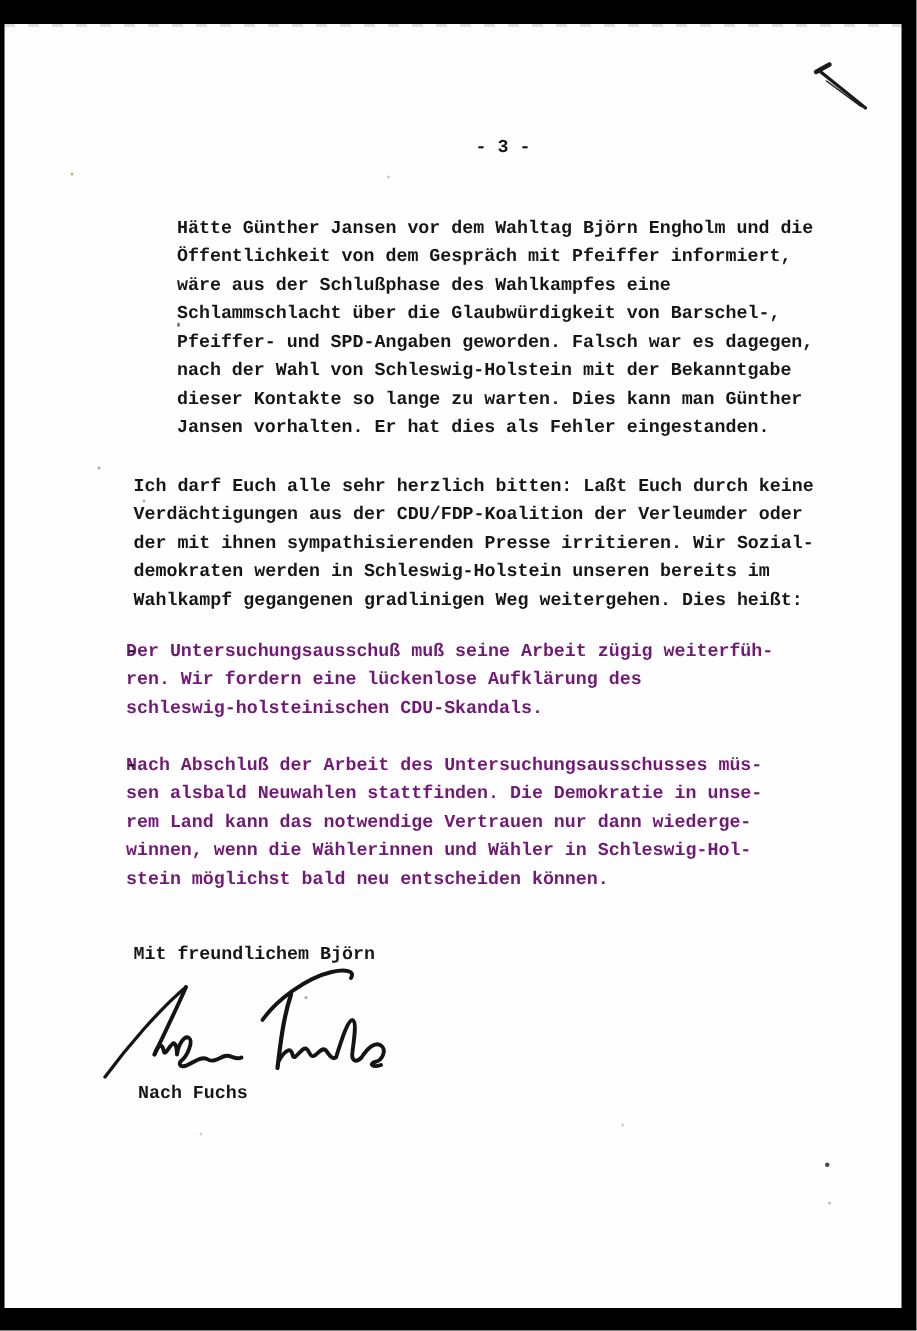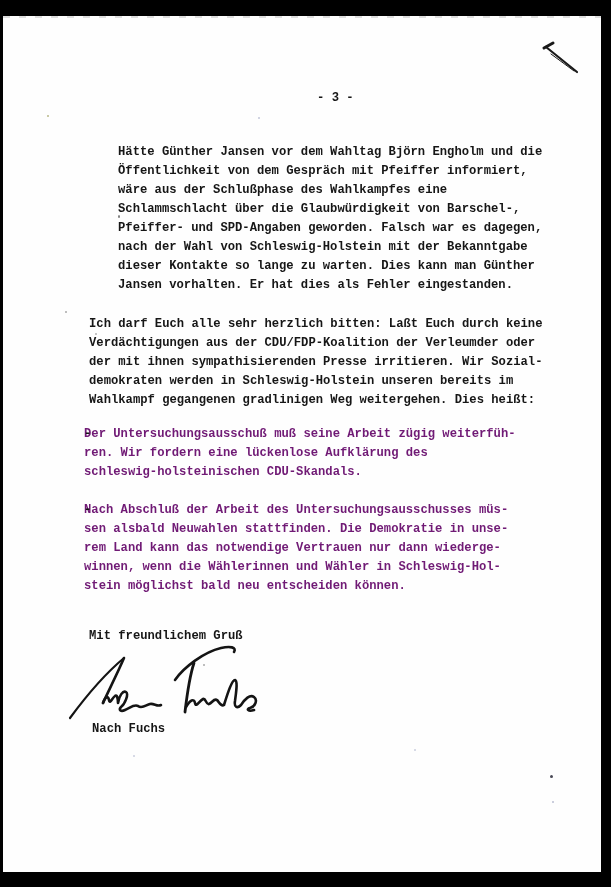--- a/index.html
+++ b/index.html
@@ -83,21 +83,21 @@
 
   <div class="bullet bullet-2">
     <span class="dash">-</span>
     <div class="btext">Nach Abschluß der Arbeit des Untersuchungsausschusses müs-
 sen alsbald Neuwahlen stattfinden. Die Demokratie in unse-
 rem Land kann das notwendige Vertrauen nur dann wiederge-
 winnen, wenn die Wählerinnen und Wähler in Schleswig-Hol-
 stein möglichst bald neu entscheiden können.</div>
   </div>
 
-  <div class="tw closing">Mit freundlichem Gruß</div>
+  <div class="tw closing">Mit freundlichem Björn</div>
 
   <svg class="sig-svg" width="212" height="84" viewBox="0 0 212 84" fill="none">
     <g stroke="#141414" stroke-linecap="round" stroke-linejoin="round" fill="none">
 
       <path d="M12,77 C26,58 48,32 66,17" stroke-width="2.2"></path>
 
       <path d="M66,17 C60,31 50,51 45,62" stroke-width="2.6"></path>
 
       <path d="M45,62 C47,56 50,54 51,59 C52,64 54,57 57,55 C59,53 60,58 60,62 C61,55 65,49 68,51 C71,53 67,63 63,66 C60,69 63,71 67,69 C72,67 76,63 80,65 C84,68 88,64 92,63 C96,62 99,66 103,64" stroke-width="2.6"></path>
 

